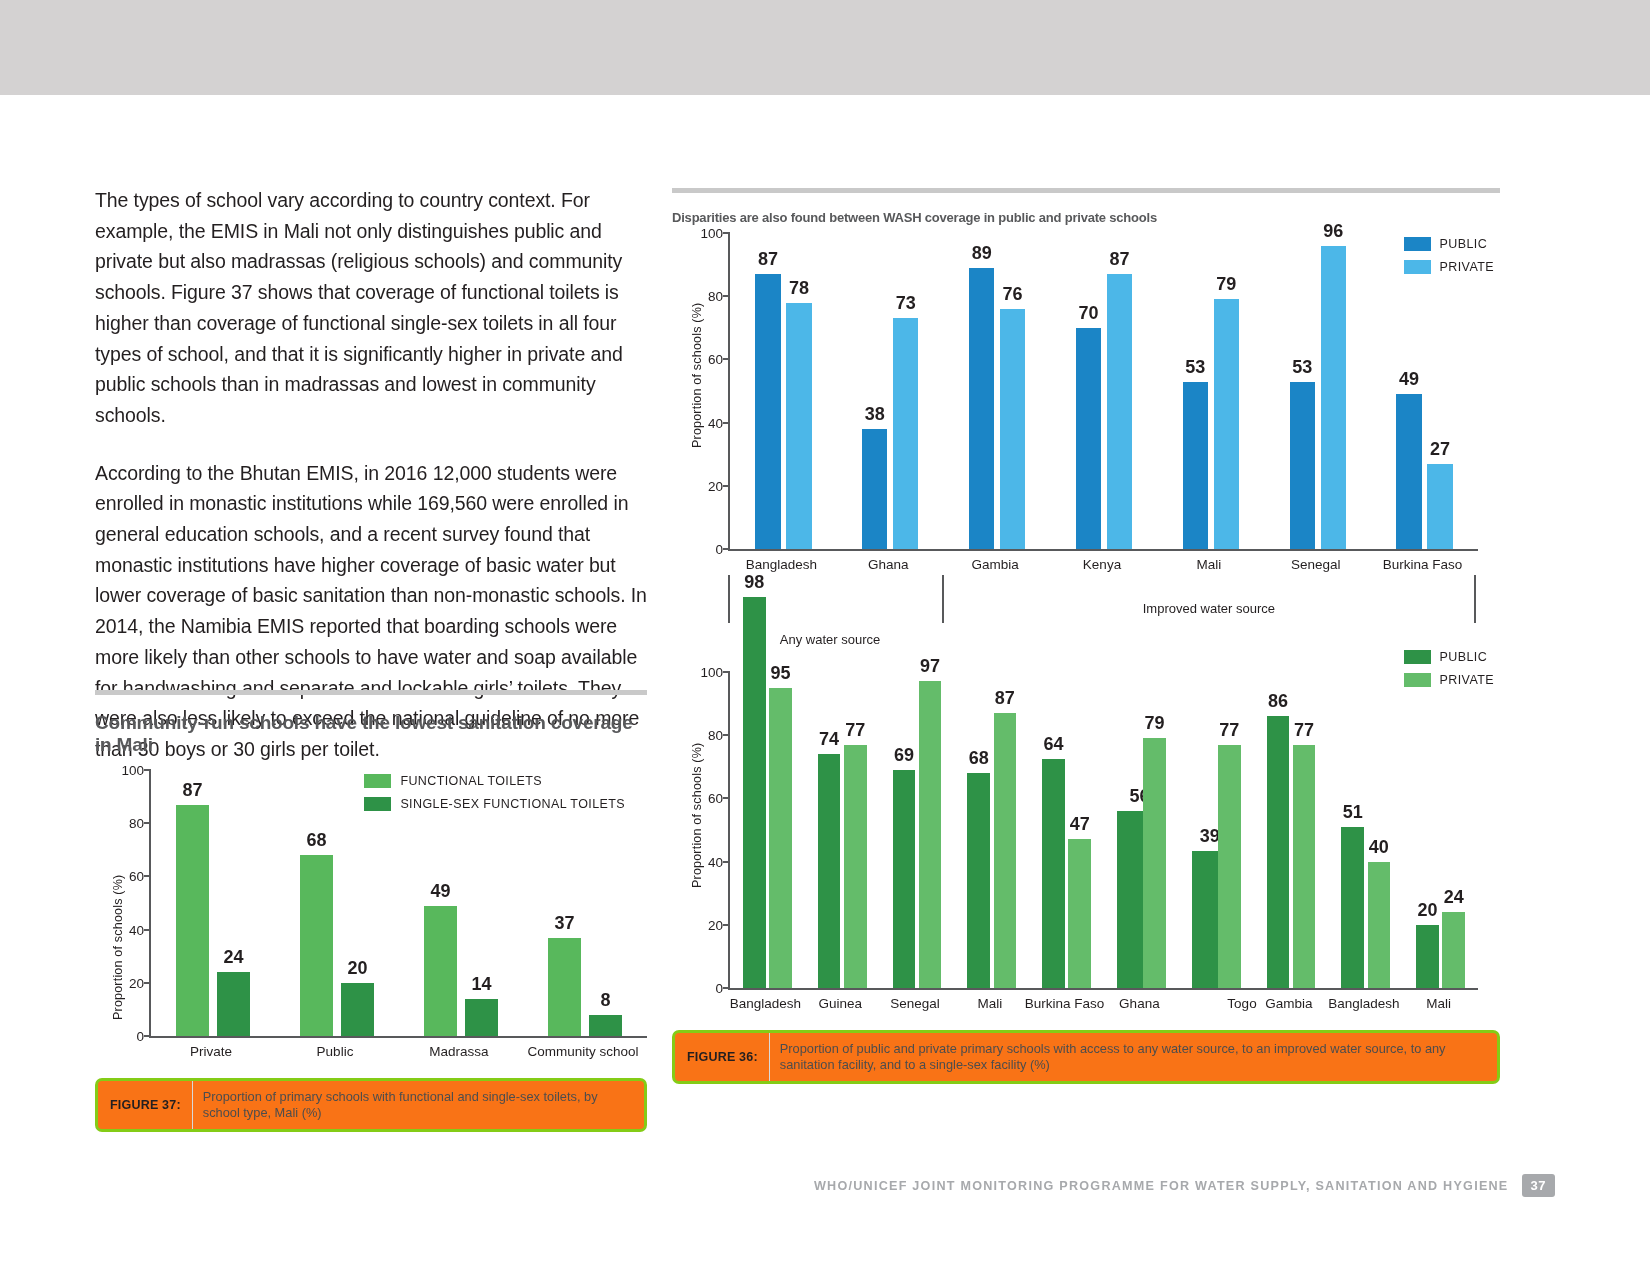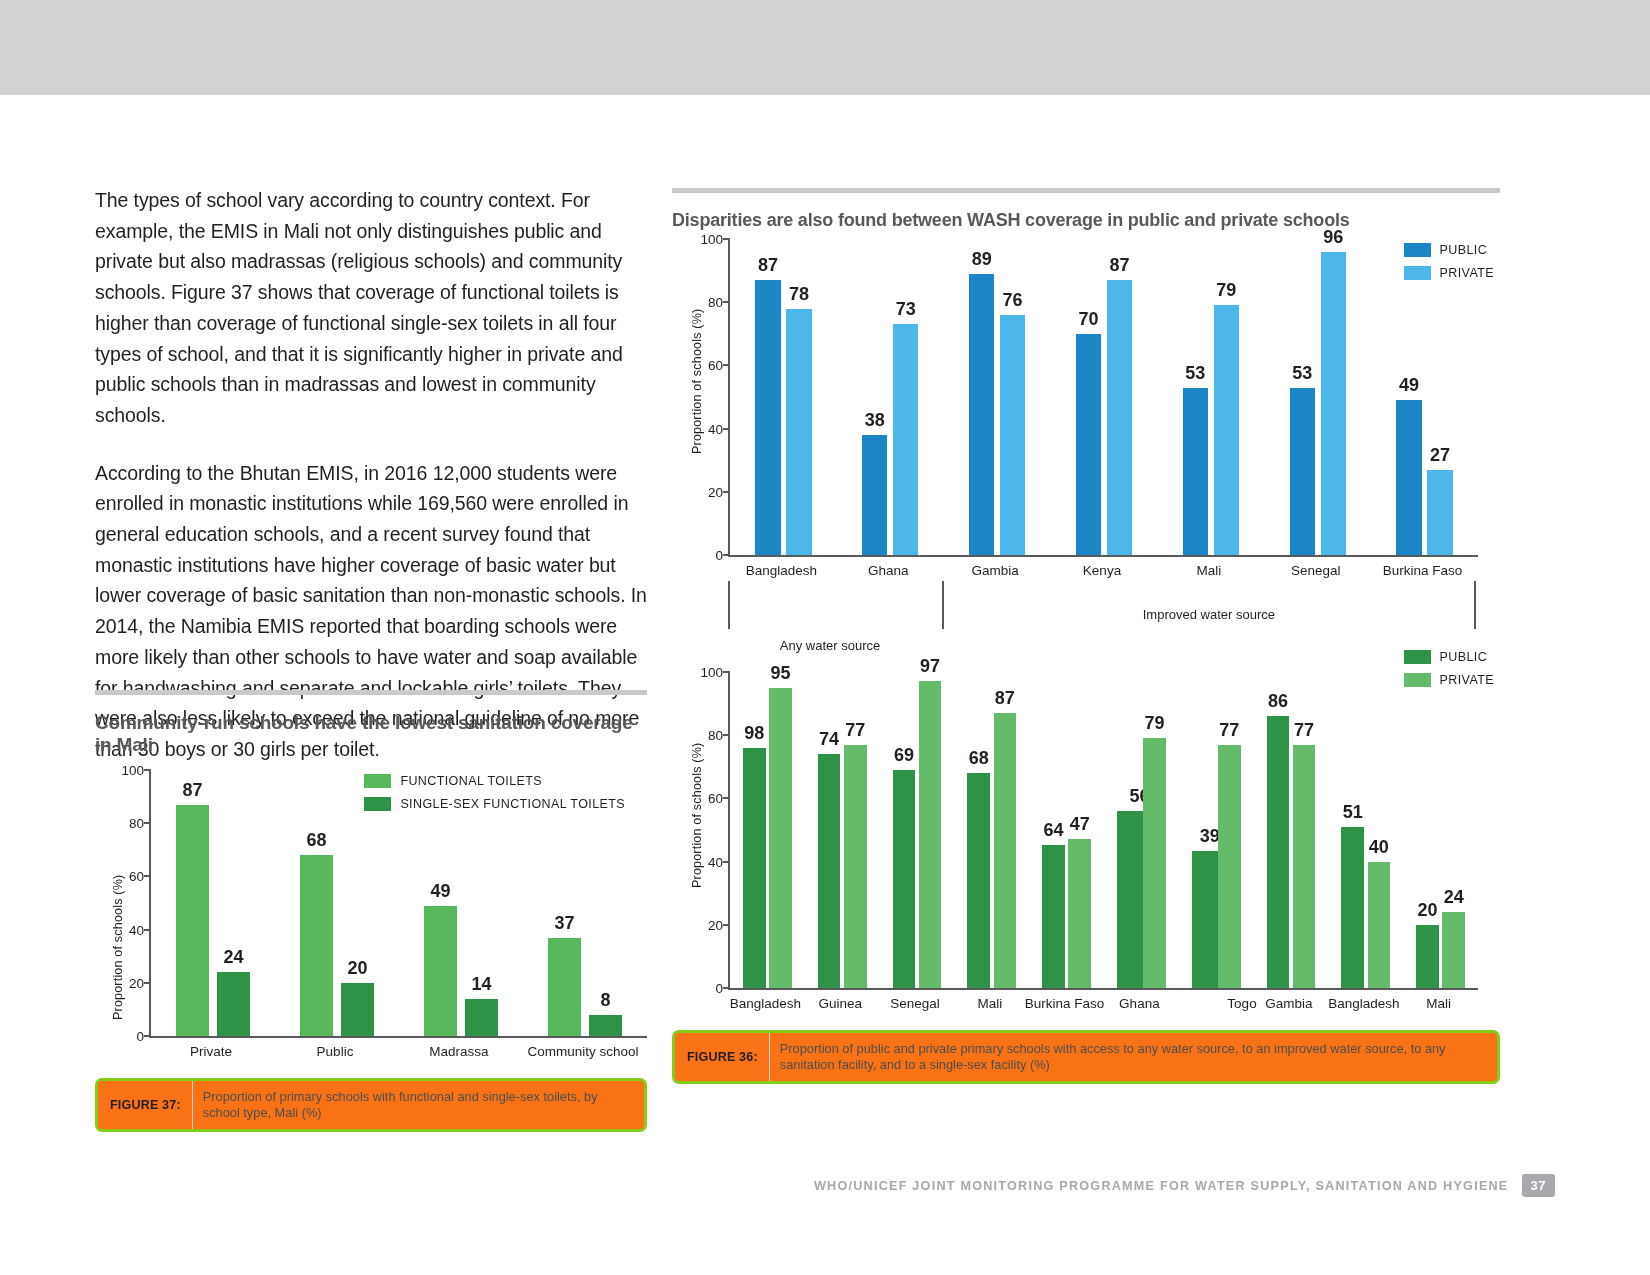--- a/index.html
+++ b/index.html
@@ -206,21 +206,21 @@
     </div>
 
     <div class="figcap">
       <div class="figtag">FIGURE 37:</div>
       <div class="figtxt">Proportion of primary schools with functional and single-sex toilets, by school type, Mali (%)</div>
     </div>
   </div>
 
   <div class="panel-right-top">
     <div class="rule"></div>
-    <div class="panel-title" style="font-size:18px;">Disparities are also found between WASH coverage in public and private schools</div>
+    <div class="panel-title" style="font-size:13px;">Disparities are also found between WASH coverage in public and private schools</div>
 
     <div class="chart" style="margin-top:8px;">
       <div class="legend" style="right:6px; top:4px;">
         <div class="leg-row">
           <span class="swatch" style="background:#1b85c6"></span>
           <span class="leg-txt">PUBLIC</span>
         </div>
         <div class="leg-row">
           <span class="swatch" style="background:#4cb7e8"></span>
           <span class="leg-txt">PRIVATE</span>
@@ -317,21 +317,21 @@
         <div class="leg-row">
           <span class="swatch" style="background:#64bc6a"></span>
           <span class="leg-txt">PRIVATE</span>
         </div>
       </div>
 
       <div style="position:relative; padding-left:56px; padding-right:22px; padding-top:32px;">
         <div class="ylab" style="left:18px; top:248px;">Proportion of schools (%)</div>
         <div class="plot" id="plot-sani" style="height:318px;">
           <div class="bars" id="bars-sani">
-              <div class="bar" style="left: 13.0526px; width: 22.5148px; height: 240px; background: rgb(46, 146, 71);">
+              <div class="bar" style="left: 13.0526px; width: 22.5148px; height: 391px; background: rgb(46, 146, 71);">
                 <span class="val">98</span>
               </div>
               <div class="bar" style="left: 39.2326px; width: 22.5148px; height: 300.2px; background: rgb(100, 188, 106);">
                 <span class="val">95</span>
               </div>
               <div class="bar" style="left: 87.8526px; width: 22.5148px; height: 233.84px; background: rgb(46, 146, 71);">
                 <span class="val">74</span>
               </div>
               <div class="bar" style="left: 114.033px; width: 22.5148px; height: 243.32px; background: rgb(100, 188, 106);">
                 <span class="val">77</span>
@@ -341,21 +341,21 @@
               </div>
               <div class="bar" style="left: 188.833px; width: 22.5148px; height: 306.52px; background: rgb(100, 188, 106);">
                 <span class="val">97</span>
               </div>
               <div class="bar" style="left: 237.453px; width: 22.5148px; height: 214.88px; background: rgb(46, 146, 71);">
                 <span class="val">68</span>
               </div>
               <div class="bar" style="left: 263.633px; width: 22.5148px; height: 274.92px; background: rgb(100, 188, 106);">
                 <span class="val">87</span>
               </div>
-              <div class="bar" style="left: 312.253px; width: 22.5148px; height: 143px; background: rgb(46, 146, 71);">
+              <div class="bar" style="left: 312.253px; width: 22.5148px; height: 229px; background: rgb(46, 146, 71);">
                 <span class="val">64</span>
               </div>
               <div class="bar" style="left: 338.433px; width: 22.5148px; height: 148.52px; background: rgb(100, 188, 106);">
                 <span class="val">47</span>
               </div>
               <div class="bar" style="left: 387.053px; width: 45px; height: 176.96px; background: rgb(46, 146, 71);">
                 <span class="val">56</span>
               </div>
               <div class="bar" style="left: 413.233px; width: 22.5148px; height: 249.64px; background: rgb(100, 188, 106);">
                 <span class="val">79</span>

